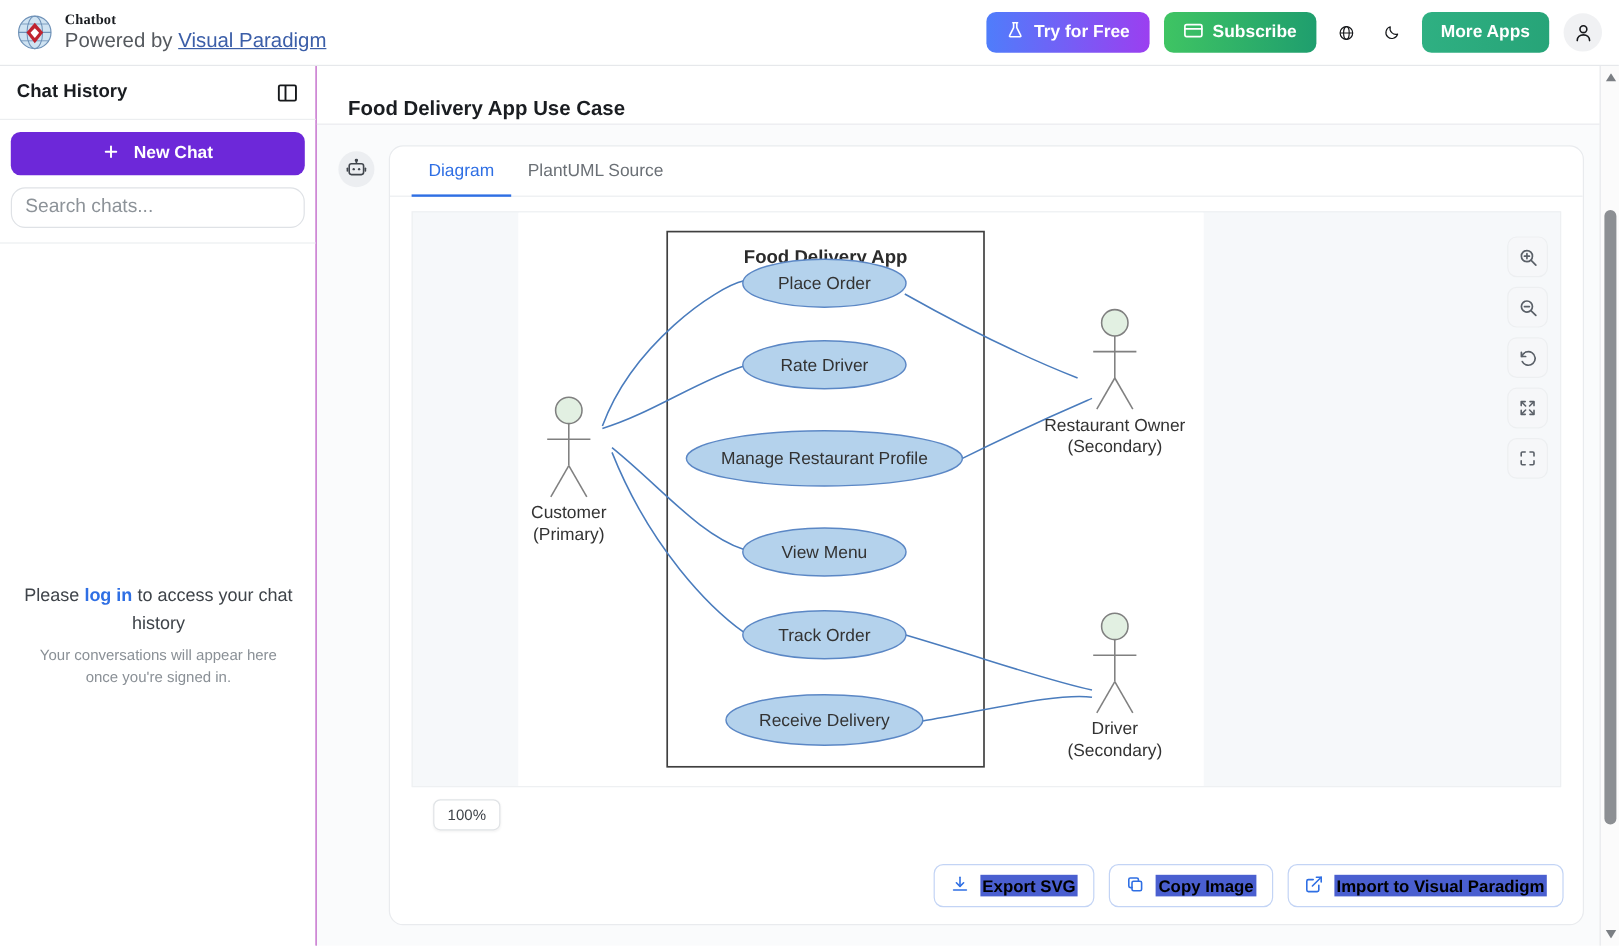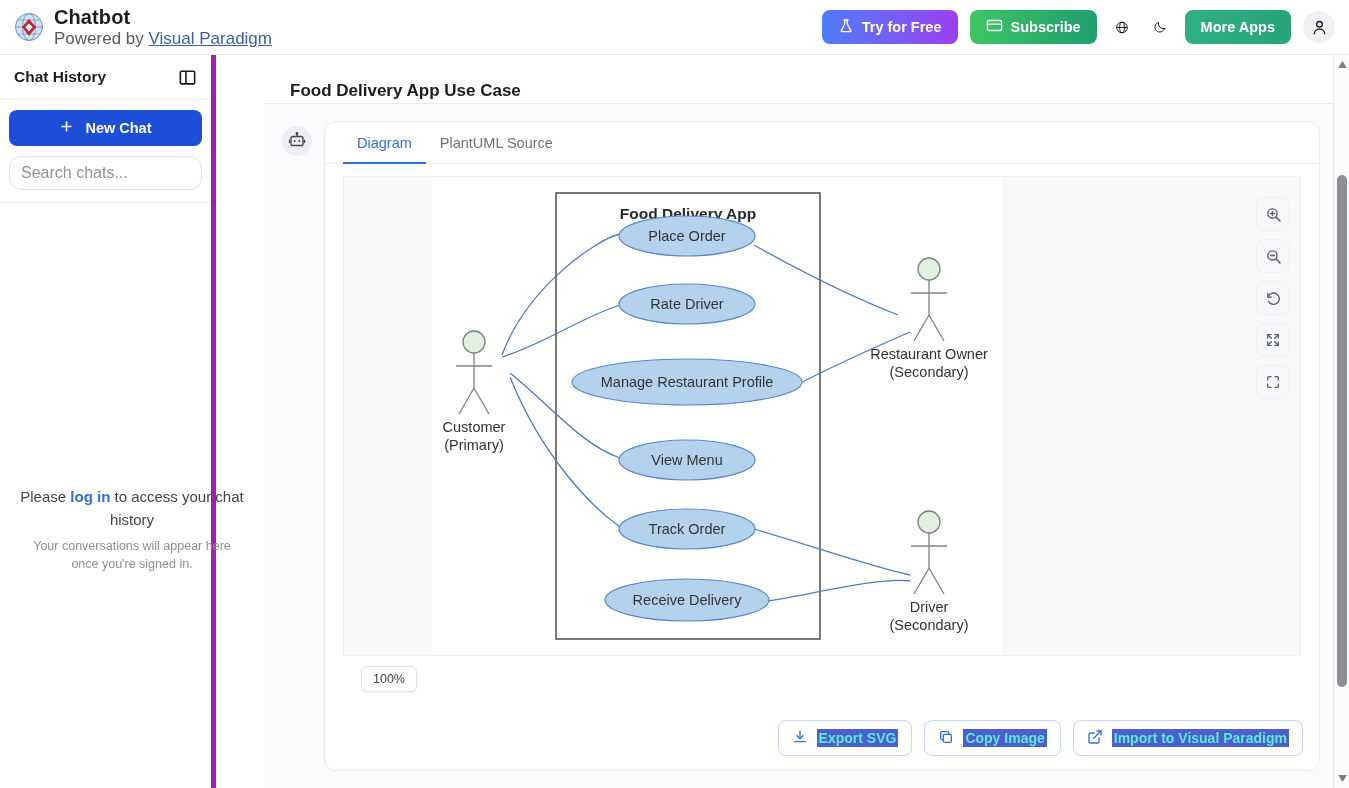--- a/index.html
+++ b/index.html
@@ -15,21 +15,21 @@
   .header {
     position: absolute; top: 0; left: 0;
     width: 1349px; height: 55px;
     background: #ffffff;
     border-bottom: 1px solid #e6e8eb;
     display: flex; align-items: center;
   }
   .brand { display: flex; align-items: center; gap: 10px; padding-left: 14px; }
   .brand-logo { width: 30px; height: 30px; position: relative; }
   .brand-text { display: flex; flex-direction: column; line-height: 1.15; }
-  .brand-title { font-size: 20px; font-weight: bold; color: #1a1d21; letter-spacing: .1px; }
+  .brand-title { font-size: 12px; font-weight: bold; color: #1a1d21; letter-spacing: .1px; font-family: Liberation Serif, serif; }
   .brand-sub { font-size: 17px; color: #55595e; }
   .brand-sub a { color: #3b5ea8; text-decoration: underline; }
 
   .header-right {
     margin-left: auto; display: flex; align-items: center;
     gap: 12px; padding-right: 14px;
   }
   .btn-pill {
     height: 34px; border-radius: 8px; border: none;
     display: flex; align-items: center; gap: 8px;
@@ -44,33 +44,33 @@
     cursor: pointer; background: none; border: none; color: #1a1d21;
   }
   .avatar-circle {
     width: 32px; height: 32px; border-radius: 50%; background: #f0f1f3;
     display: flex; align-items: center; justify-content: center; cursor: pointer;
   }
 
   
   .sidebar {
     position: absolute; top: 55px; left: 0;
-    width: 216px; height: 733px;
+    width: 264px; height: 733px;
     background: #ffffff;
-    border-right: 5px solid #a21caf;
+    border-right: 1px solid #a21caf;
   }
   .sidebar-head {
     height: 45px; display: flex; align-items: center;
     padding: 0 14px; border-bottom: 1px solid #eceef0;
   }
   .sidebar-head-title { font-size: 15.5px; font-weight: bold; color: #1a1d21; }
   .sidebar-toggle { margin-left: auto; cursor: pointer; display: flex; }
   .sidebar-top { padding: 10px 9px 12px 9px; border-bottom: 1px solid #eceef0; }
   .new-chat-btn {
-    width: 100%; height: 36px; background: #1d4ed8; border: none; border-radius: 8px;
+    width: 100%; height: 36px; background: #6d28d9; border: none; border-radius: 8px;
     color: #fff; font-size: 14.5px; font-weight: bold; cursor: pointer;
     display: flex; align-items: center; justify-content: center; gap: 11px;
   }
   .search-input {
     width: 100%; height: 34px; margin-top: 10px;
     border: 1px solid #dfe2e6; border-radius: 12px;
     padding: 0 11px; font-size: 16px; color: #1a1d21;
     font-family: "Liberation Sans", sans-serif; outline: none;
   }
   .search-input::placeholder { color: #8d9399; }
@@ -141,21 +141,21 @@
 
   .actions {
     position: absolute; right: 16px; bottom: 14px;
     display: flex; gap: 12px;
   }
   .action-btn {
     height: 36px; background: #fff; border: 1px solid #c3d4f5; border-radius: 8px;
     display: flex; align-items: center; gap: 9px; padding: 0 13px;
     font-size: 14px; font-weight: bold; cursor: pointer; color: #2f6fe4;
   }
-  .sel { background: #4a5fd0; color: #5eead4; padding: 1px 2px; }
+  .sel { background: #4a5fd0; color: #000000; padding: 1px 2px; }
 
   
   .page-scroll {
     position: absolute; right: 0; top: 55px; width: 16px; height: 733px;
     background: #fbfbfb; border-left: 1px solid #e6e8eb;
   }
   .sb-arrow {
     position: absolute; left: 0; width: 16px; height: 17px;
     display: flex; align-items: center; justify-content: center; cursor: pointer;
   }

